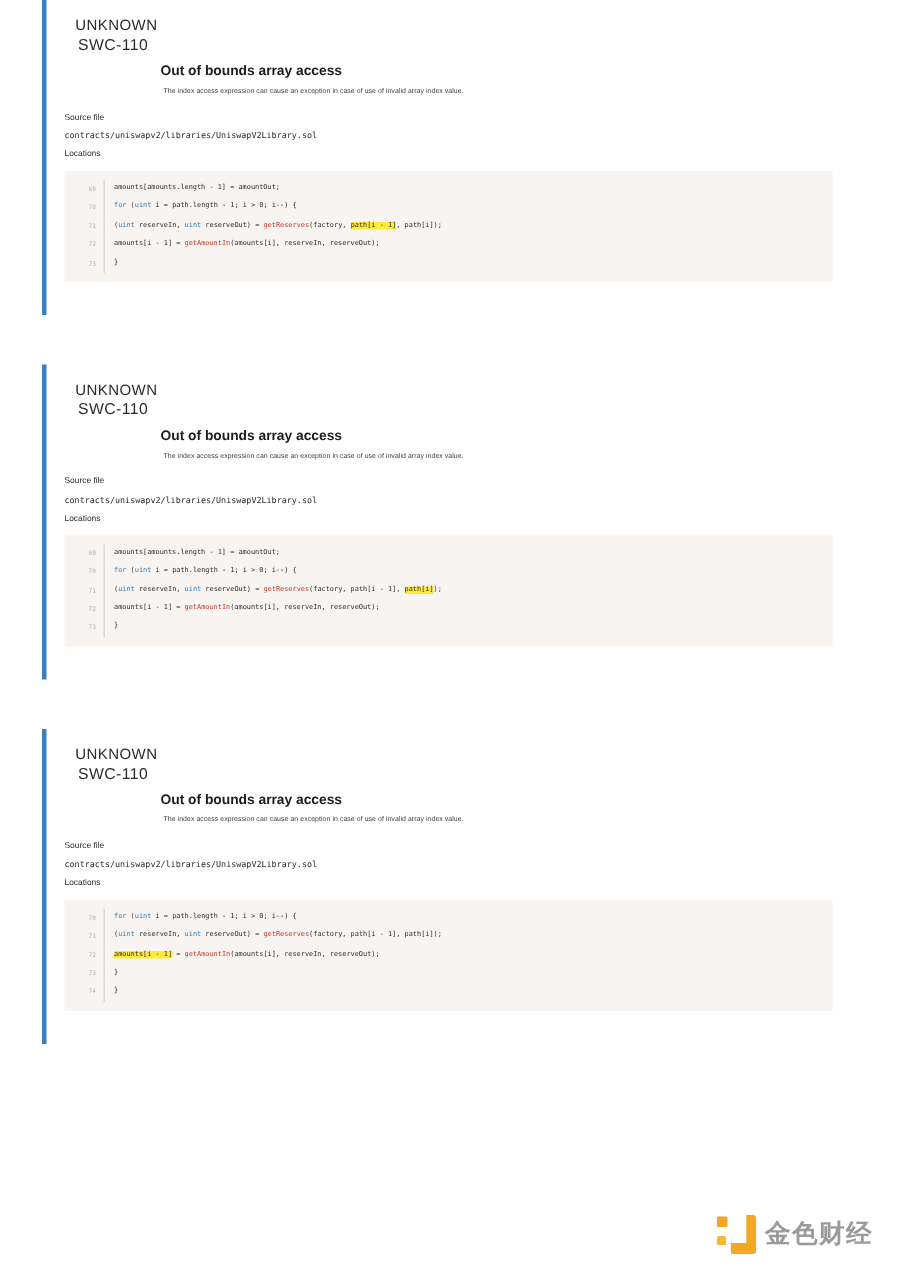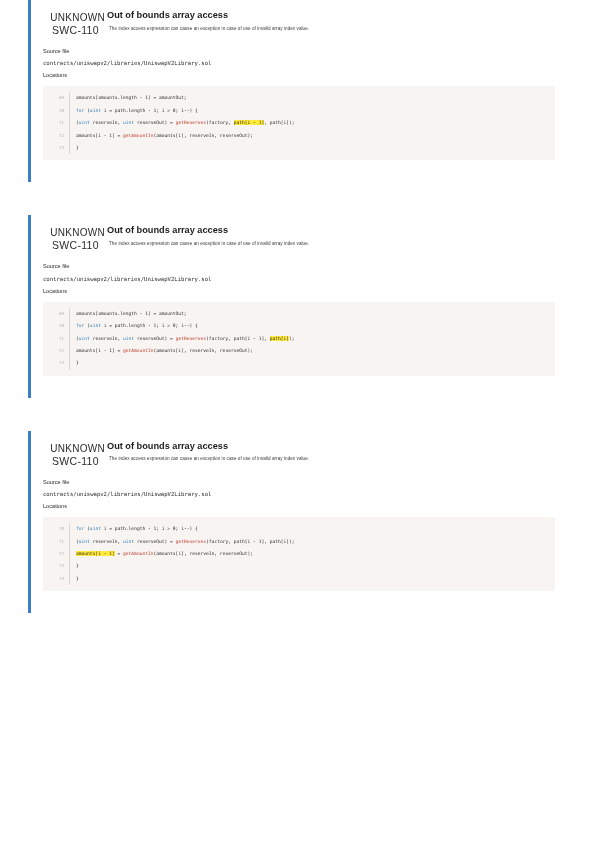--- a/index.html
+++ b/index.html
@@ -60,20 +60,21 @@
     letter-spacing: .3px;
     color: #2b2b2b;
     margin-top: 1px;
     margin-left: 9px;
     white-space: nowrap;
   }
   .title-col {
     padding-left: 2px;
     flex: 1 1 auto;
     min-width: 0;
+    margin-top: 32px;
   }
   .issue-title {
     font-size: 9.2px;
     font-weight: bold;
     color: #1b1b1b;
     line-height: 1.15;
   }
   .issue-desc {
     margin-top: 5px;
     margin-left: 2px;
@@ -281,14 +282,22 @@
           <div class="code-line"><span class="ln">70</span><span class="code-text"><span class="tok-kw">for </span><span class="tok-plain">(</span><span class="tok-type">uint</span><span class="tok-plain"> i = path.length - 1; i &gt; 0; i--) {</span></span></div>
           <div class="code-line"><span class="ln">71</span><span class="code-text"><span class="tok-plain">(</span><span class="tok-type">uint</span><span class="tok-plain"> reserveIn, </span><span class="tok-type">uint</span><span class="tok-plain"> reserveOut) = </span><span class="tok-fn">getReserves</span><span class="tok-plain">(factory, path[i - 1], path[i]);</span></span></div>
           <div class="code-line"><span class="ln">72</span><span class="code-text"><span class="hl">amounts[i - 1]</span><span class="tok-plain"> = </span><span class="tok-fn">getAmountIn</span><span class="tok-plain">(amounts[i], reserveIn, reserveOut);</span></span></div>
           <div class="code-line"><span class="ln">73</span><span class="code-text"><span class="tok-plain">}</span></span></div>
           <div class="code-line"><span class="ln">74</span><span class="code-text"><span class="tok-plain">}</span></span></div>
         </div>
         <div style="height: 22px;"></div>
       </div>
     </div>
 
+  <div class="watermark">
+    <div class="wm-logo">
+      <span class="sq-small"></span>
+      <span class="sq-tiny"></span>
+      <span class="sq-big"></span>
+    </div>
+    <div class="wm-text">金色财经</div>
+  </div>
 
 </div>
 
 </body></html>

